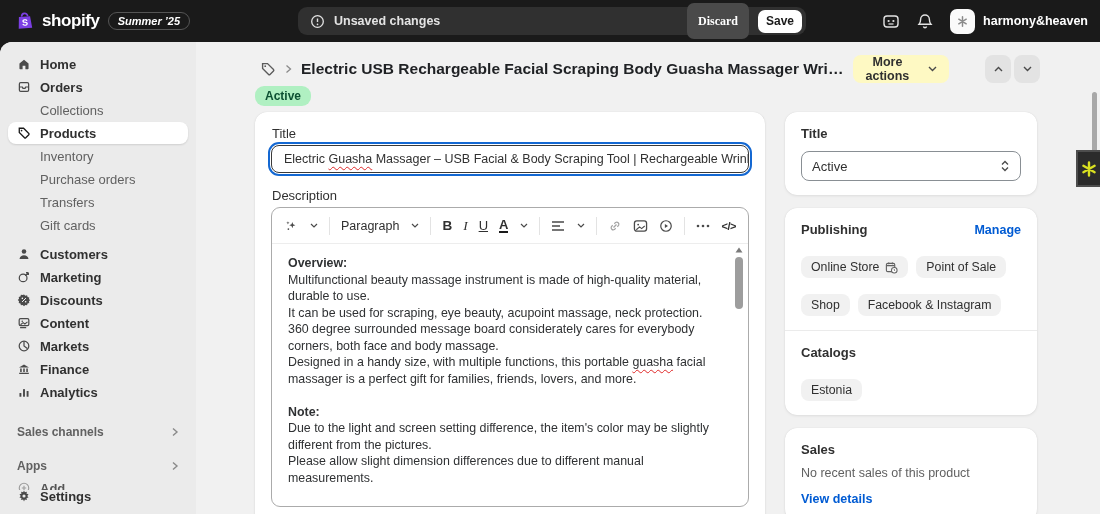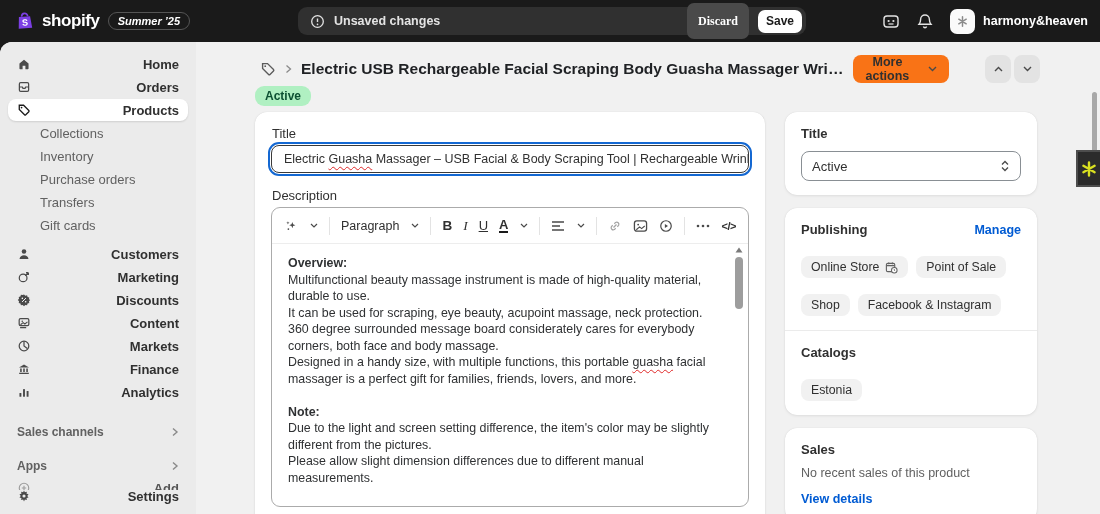--- a/index.html
+++ b/index.html
@@ -20,38 +20,38 @@
   .topbar-right { margin-left:auto; display:flex; align-items:center; gap:17px; }
   .account-chip { display:flex; align-items:center; gap:8px;text-align:right; }
   .avatar { width:25px; height:25px; background:#fafafa; border-radius:7px; display:flex; align-items:center; justify-content:center; }
   .account-name { color:#fff; font-size:12.5px; font-weight:700; }
 
   
   .surface { position:absolute; left:0; top:42px; width:1100px; height:472px; border-top-left-radius:12px; overflow:hidden; display:flex; background:#f1f1f1; }
 
   
   .sidebar { width:196px; height:100%; background:#ebebeb; position:relative; padding-top:11px; flex:none; }
-  .nav-item { display:flex; align-items:center; gap:9px; height:22px; margin:0 8px 1px; padding:0 9px; border-radius:8px; font-size:13px; font-weight:600; color:#303030; cursor:default;justify-content:space-between; }
+  .nav-item { display:flex; align-items:center; gap:9px; height:22px; margin:0 8px 1px; padding:0 9px; border-radius:8px; font-size:13px; font-weight:600; color:#303030; cursor:default; }
   .nav-item .nicon { width:14px; display:flex; justify-content:center; }
   .nav-item.sub { padding-left:32px; color:#616161; font-weight:500; }
   .nav-item.active { background:#fff; box-shadow:0 1px 2px rgba(0,0,0,.12); font-weight:650; }
   .nav-item.group-gap { margin-top:7px; }
   .nav-section { display:flex; align-items:center; justify-content:space-between; margin:0 8px; padding:0 9px; height:22px; font-size:12px; font-weight:600; color:#616161; }
   .nav-section.first { margin-top:18px; }
   .nav-section.second { margin-top:12px; }
   .nav-add { height:13px; overflow:hidden; opacity:.8; }
   .sidebar-bottom { position:absolute; left:8px; right:8px; bottom:7px; }
   .sidebar-bottom .nav-item { margin:0; }
 
   
   .main { flex:1; position:relative; background:#f1f1f1; overflow:hidden; }
   .page-header { position:absolute; left:64px; top:12px; right:60px; height:30px; display:flex; align-items:center; gap:9px; }
   .page-title { font-size:15.5px; font-weight:700; color:#1f2124; white-space:nowrap; overflow:hidden; text-overflow:ellipsis; max-width:592px; }
   .header-actions { margin-left:auto; display:flex; align-items:center; gap:8px; }
-  .btn-secondary { background:#f97316; border:none; border-radius:8px; height:28px; padding:8px 12px; font-size:12.5px; font-weight:600; color:#303030; display:flex; align-items:center; gap:18px; font-family:inherit; }
+  .btn-secondary { background:#fef9c3; border:none; border-radius:8px; height:28px; padding:8px 12px; font-size:12.5px; font-weight:600; color:#303030; display:flex; align-items:center; gap:18px; font-family:inherit; }
   .pager { display:flex; gap:3px; margin-left:28px; }
   .btn-icon { background:#e3e3e3; border:none; border-radius:8px; width:26px; height:28px; display:flex; align-items:center; justify-content:center; }
   .status-pill { position:absolute; left:59px; top:44px; background:#b0f0c2; color:#0c5132; font-size:12px; font-weight:600; padding:3px 10px; border-radius:9px; }
 
   .card { background:#fff; border-radius:12px; box-shadow:0 1px 3px rgba(26,26,26,.08), 0 0 1px rgba(0,0,0,.12); }
   .main-card { position:absolute; left:59px; top:70px; width:510px; height:416px; padding:14px 16px; }
   .field-label { font-size:13px; color:#303030; margin:0 0 4px 1px; }
   .title-input { height:28px; border:1px solid #3a3a3a; border-radius:8px; outline:2px solid #1468d2; outline-offset:1px; display:flex; align-items:center; padding:0 12px; font-size:12.5px; color:#303030; white-space:nowrap; overflow:hidden; background:#fff; }
   .misspell { text-decoration: underline wavy #e02a2a 1px; text-underline-offset:2.5px; text-decoration-skip-ink:none; }
   .desc-label { margin-top:15px; }
@@ -165,32 +165,32 @@
     </div>
     <div class="nav-item">
       <span class="nicon">
           <svg width="14" height="14" viewBox="0 0 16 16">
             <rect x="2.7" y="3" width="10.6" height="10" rx="1.5" fill="none" stroke="#4a4a4a" stroke-width="1.4"></rect>
             <path d="M2.7 8h3.4l.7 1.5h2.4L9.9 8h3.4" fill="none" stroke="#4a4a4a" stroke-width="1.4"></path>
           </svg>
         </span>
       <span>Orders</span>
     </div>
+    <div class="nav-item sub">
+        <span>Collections</span>
+      </div>
     <div class="nav-item active">
       <span class="nicon">
           <svg width="14" height="14" viewBox="0 0 16 16">
             <path d="M2.6 2.6h4.9l6 6a1 1 0 0 1 0 1.4l-3.5 3.5a1 1 0 0 1-1.4 0l-6-6z" fill="none" stroke="#1a1a1a" stroke-width="1.5"></path>
             <circle cx="5.2" cy="5.2" r="1" fill="#1a1a1a"></circle>
           </svg>
         </span>
       <span>Products</span>
     </div>
-    <div class="nav-item sub">
-        <span>Collections</span>
-      </div>
     <div class="nav-item sub">
         <span>Inventory</span>
       </div>
     <div class="nav-item sub">
         <span>Purchase orders</span>
       </div>
     <div class="nav-item sub">
         <span>Transfers</span>
       </div>
     <div class="nav-item sub">

